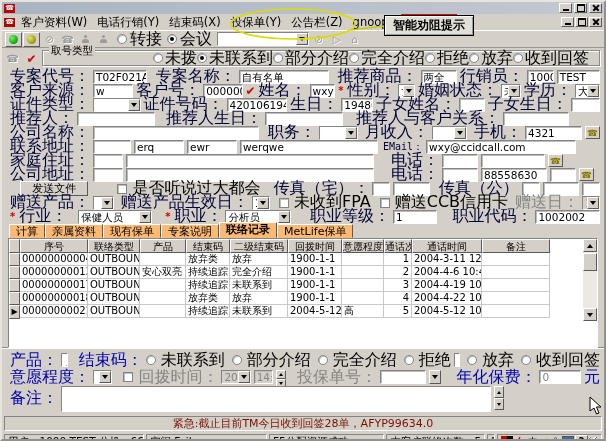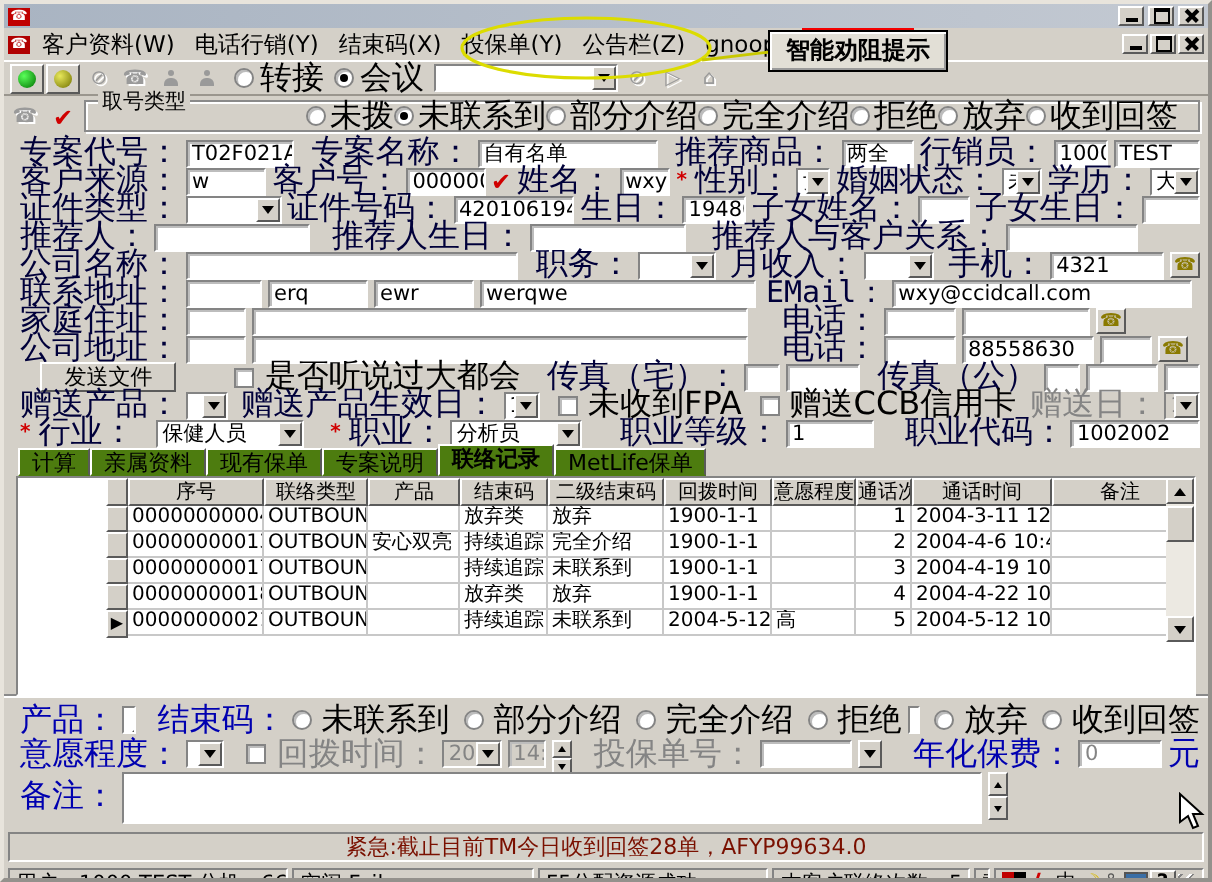--- a/index.html
+++ b/index.html
@@ -61,26 +61,26 @@
   .gleg { position:absolute; top:-7px; left:6px; background:#d4d0c8; font-size:10.5px; padding:0 2px; }
   
   .formarea { height:153px; padding-top:2px; }
   .formarea .r { height:13px; margin:1px 4px 0 8px; gap:3px; }
   .pbtn { width:15px; height:13px; display:flex; align-items:center; justify-content:center;
           font-size:9px; color:#8a7a00; flex:none; }
   .rcheck { color:#d00000; font-size:12px; font-weight:bold; line-height:12px; }
   .sendbtn { height:15px; width:112px; font-size:11px; text-align:center; line-height:13px; }
   
   .tabs { display:flex; align-items:flex-end; height:16px; margin:2px 0 0 7px; }
-  .tab { height:14px; background:#4d7c0f; border:1px solid; border-color:#fff #5a5a5a transparent #fff;
+  .tab { height:14px; background:#fdba74; border:1px solid; border-color:#fff #5a5a5a transparent #fff;
          font-size:11px; padding:0 6px; line-height:13px; }
   .tab.active { height:16px; font-weight:bold; z-index:2; position:relative; }
   .gridpanel { position:relative; margin:0 6px; height:110px; background:#fff;
                border:1px solid; border-color:#848484 #fff #fff #848484; overflow:hidden; }
-  .trow { display:grid; grid-template-columns:11px 68px 52px 46px 44px 58px 54px 42px 28px 70px 68px;padding-left:44px; }
+  .trow { display:grid; grid-template-columns:11px 68px 52px 46px 44px 58px 54px 42px 28px 70px 68px; }
   .th,.tg { background:#d4d0c8; border:1px solid; border-color:#fff #5a5a5a #5a5a5a #fff;
             font-size:10px; text-align:center; overflow:hidden; white-space:nowrap; }
   .th { height:14px; line-height:13px; }
   .tg { font-size:8px; line-height:12px; }
   .td { font-size:10px; line-height:12px; height:13px; border-right:1px solid #c8c8c8;
         border-bottom:1px solid #c8c8c8; padding:0 2px; overflow:hidden; white-space:nowrap; }
   .td.num { text-align:right; }
   .vsb { position:absolute; top:0; right:0; width:14px; height:82px; background:#ece9e2; }
   .sbb { width:14px; height:13px; display:flex; align-items:center; justify-content:center; }
   .arr-u { border:3px solid transparent; border-bottom:4px solid #000; margin-bottom:3px; }
@@ -301,21 +301,21 @@
       <span class="pbtn out">
           <span>☎</span>
         </span>
     </div>
     <div class="r">
       <span class="lbl">联系地址：</span>
       <span class="tb" style="width:38px"></span>
       <span class="tb" style="width:50px">erq</span>
       <span class="tb" style="width:50px">ewr</span>
       <span class="tb" style="width:138px">werqwe</span>
-      <span class="lbl" style="margin-left:2px;font-family:'DejaVu Sans Mono',monospace;font-size:15px">EMail：</span>
+      <span class="lbl" style="margin-left:2px;font-family:'DejaVu Sans Mono',monospace;font-size:10px">EMail：</span>
       <span class="tb" style="width:150px">wxy@ccidcall.com</span>
     </div>
     <div class="r">
       <span class="lbl">家庭住址：</span>
       <span class="tb" style="width:30px"></span>
       <span class="tb" style="width:248px"></span>
       <span class="lbl" style="margin-left:14px">电话：</span>
       <span class="tb" style="width:36px"></span>
       <span class="tb" style="width:64px"></span>
       <span class="pbtn out">

